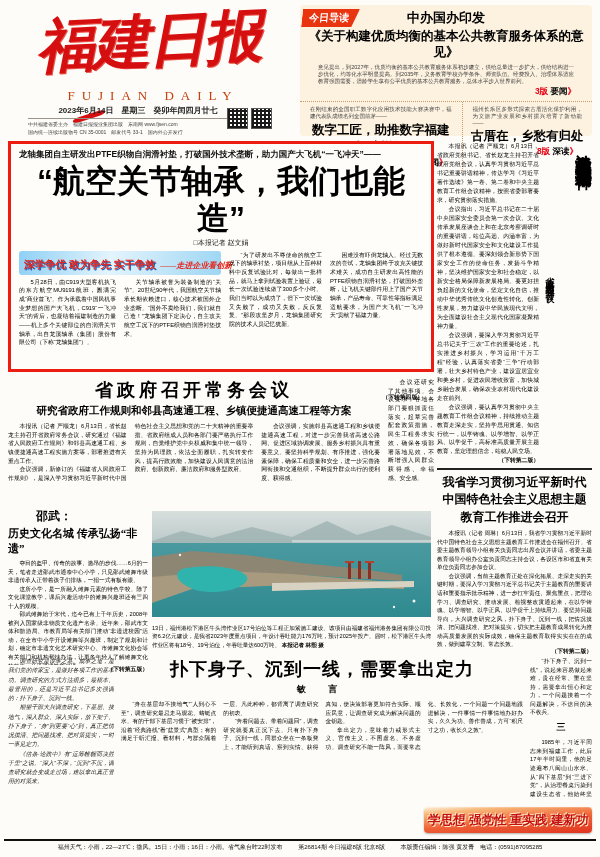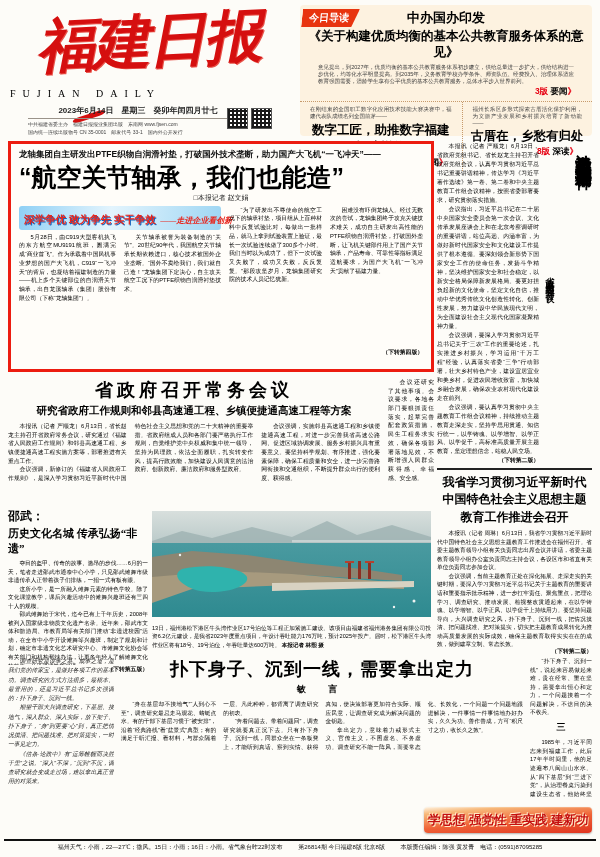--- a/index.html
+++ b/index.html
@@ -2,42 +2,42 @@
 <html><head>
 <meta charset="utf-8">
 <style>
   html,body{margin:0;padding:0;background:#d9d8d4;font-family:"Liberation Sans",sans-serif;}
   .page{position:relative;width:600px;height:857px;margin:0 auto;background:#fdfcf8;overflow:hidden;box-shadow:0 0 6px rgba(0,0,0,.35);}
   .abs{position:absolute;}
   p{margin:0;text-indent:2em;}
   .just{text-align:justify;}
   
   .brand{font-family:"DejaVu Serif",serif;font-style:italic;font-weight:900;font-size:58px;color:#d50f0f;transform:rotate(-3deg);letter-spacing:-2px;line-height:1;white-space:nowrap;text-shadow:1px 1px 0 #e8534a;}
-  .brand-en{font-family:"Liberation Serif",serif;color:#000000;font-size:10px;letter-spacing:7px;}
+  .brand-en{font-family:"Liberation Serif",serif;color:#c2410c;font-size:13px;letter-spacing:7px;text-align:center;}
   .dateline{font-size:8px;font-weight:bold;color:#222;text-align:center;border-bottom:1px solid #9a938a;padding-bottom:2px;}
   .pubinfo{font-size:5px;color:#444;line-height:1.5;padding-top:2px;}
   .qr{width:19px;height:19px;border:1px solid #555;background-image:repeating-linear-gradient(0deg,#1a1a1a 0 2px,transparent 2px 4px),repeating-linear-gradient(90deg,#1a1a1a 0 2px,#fff 2px 4px);}
   .flourish{width:34px;height:5px;background:#d50f0f;border-radius:40%/100%;transform:rotate(-18deg);}
   
   .guide{background:#fdf2e0;border-radius:4px;}
   .guide-tab{background:#e8340f;color:#fff;font-weight:bold;font-size:10px;padding:2px 10px 2px 7px;clip-path:polygon(0 0,100% 0,88% 100%,0 100%);display:inline-block;transform:skewX(-6deg);}
   .g-kicker{font-size:13px;font-weight:900;text-align:center;font-family:"Liberation Serif",serif;}
   .g-title{font-size:12.5px;font-weight:900;text-align:center;font-family:"Liberation Serif",serif;line-height:1.3;margin-top:1px;}
   .g-sum{font-size:5.5px;color:#3a3a3a;margin:3px 10px 0;}
   .pref{font-size:8.5px;font-weight:bold;text-align:right;padding-right:8px;margin-top:1px;}
   .pref .red{color:#e60012;}
   .g-cols{display:flex;border-top:1px dotted #c79a6b;margin-top:3px;}
   .g-col{padding:4px 6px 2px;}
   .g-col.r{border-left:1px dotted #c79a6b;}
   .g-sk{font-size:5.5px;color:#444;text-align:justify;margin:0 4px;}
   .g-ct{font-size:12.5px;font-weight:900;text-align:center;font-family:"Liberation Serif",serif;margin-top:2px;}
   
   .leadbox{border:3px solid #ec1c10;background:#fffdf9;box-sizing:border-box;padding:5px 8px 15px;}
   .l-kicker{font-size:8.5px;font-weight:bold;color:#111;}
-  .l-head{font-size:25px;font-weight:900;text-align:left;letter-spacing:0;line-height:1.15;margin:2px 0 1px;}
+  .l-head{font-size:32px;font-weight:900;text-align:center;letter-spacing:0;line-height:1.15;margin:2px 0 1px;}
   .l-byline{font-size:7px;text-align:center;color:#222;margin-bottom:3px;}
   .l-row{display:flex;gap:8px;}
   .badge{background:linear-gradient(100deg,#8fd0f5,#e3f4fd 45%,#9ed6f3);border-radius:3px;padding:3px 5px;margin-bottom:3px;white-space:nowrap;}
   .badge .b1{font-size:10.5px;font-weight:900;color:#e8251c;text-shadow:1px 1px 0 #1565c0;}
   .badge .b2{font-size:8px;font-weight:bold;color:#e8251c;font-style:italic;}
   .cols2{column-count:2;column-gap:8px;font-size:5.8px;line-height:1.5;overflow:hidden;text-align:justify;}
   .jump{font-weight:bold;text-align:right;font-size:5.8px;}
   
   .m-title{font-size:18px;font-weight:900;letter-spacing:4px;text-align:center;font-family:"Liberation Serif",serif;}
   .m-sub{font-size:10.5px;font-weight:900;text-align:center;margin-top:2px;font-family:"Liberation Serif",serif;}
@@ -46,21 +46,21 @@
   
   .rc{display:flex;gap:4px;}
   .rc-text{flex:1;font-size:5.8px;line-height:1.55;text-align:justify;overflow:hidden;}
   .vert{writing-mode:vertical-rl;text-orientation:upright;}
   .rc-sub{width:13px;font-size:9px;font-weight:bold;padding-top:128px;letter-spacing:2px;}
   .rc-head{width:32px;font-size:16.5px;font-weight:900;letter-spacing:1px;line-height:1;margin:0 auto;}
   .hr2{border-top:2px solid #222;}
   .t-head{font-size:12px;font-weight:900;text-align:center;line-height:1.45;font-family:"Liberation Serif",serif;}
   .t-body{font-size:5.7px;line-height:1.5;text-align:justify;overflow:hidden;margin-top:3px;}
   
-  .s-t1{font-size:12px;font-weight:900;font-family:"Liberation Serif",serif;}
+  .s-t1{font-size:12px;font-weight:900;font-family:"Liberation Serif",serif;margin-left:28px;}
   .s-t2{font-size:11px;font-weight:900;font-family:"Liberation Serif",serif;margin:1px 0 3px;}
   .s-body{font-size:5.7px;line-height:1.5;text-align:justify;overflow:hidden;}
   
   .caption{font-size:5.6px;line-height:1.5;text-align:justify;margin-top:3px;}
   .credit{font-weight:bold;white-space:nowrap;}
   
   .cmt{display:flex;gap:7px;}
   .c-intro{width:106px;font-size:5.8px;line-height:1.6;font-style:italic;text-align:justify;overflow:hidden;color:#222;}
   .c-head{font-size:18px;font-weight:900;text-align:center;letter-spacing:1px;}
   .c-by{font-size:9px;text-align:center;letter-spacing:10px;margin:2px 0 4px;font-weight:bold;}

